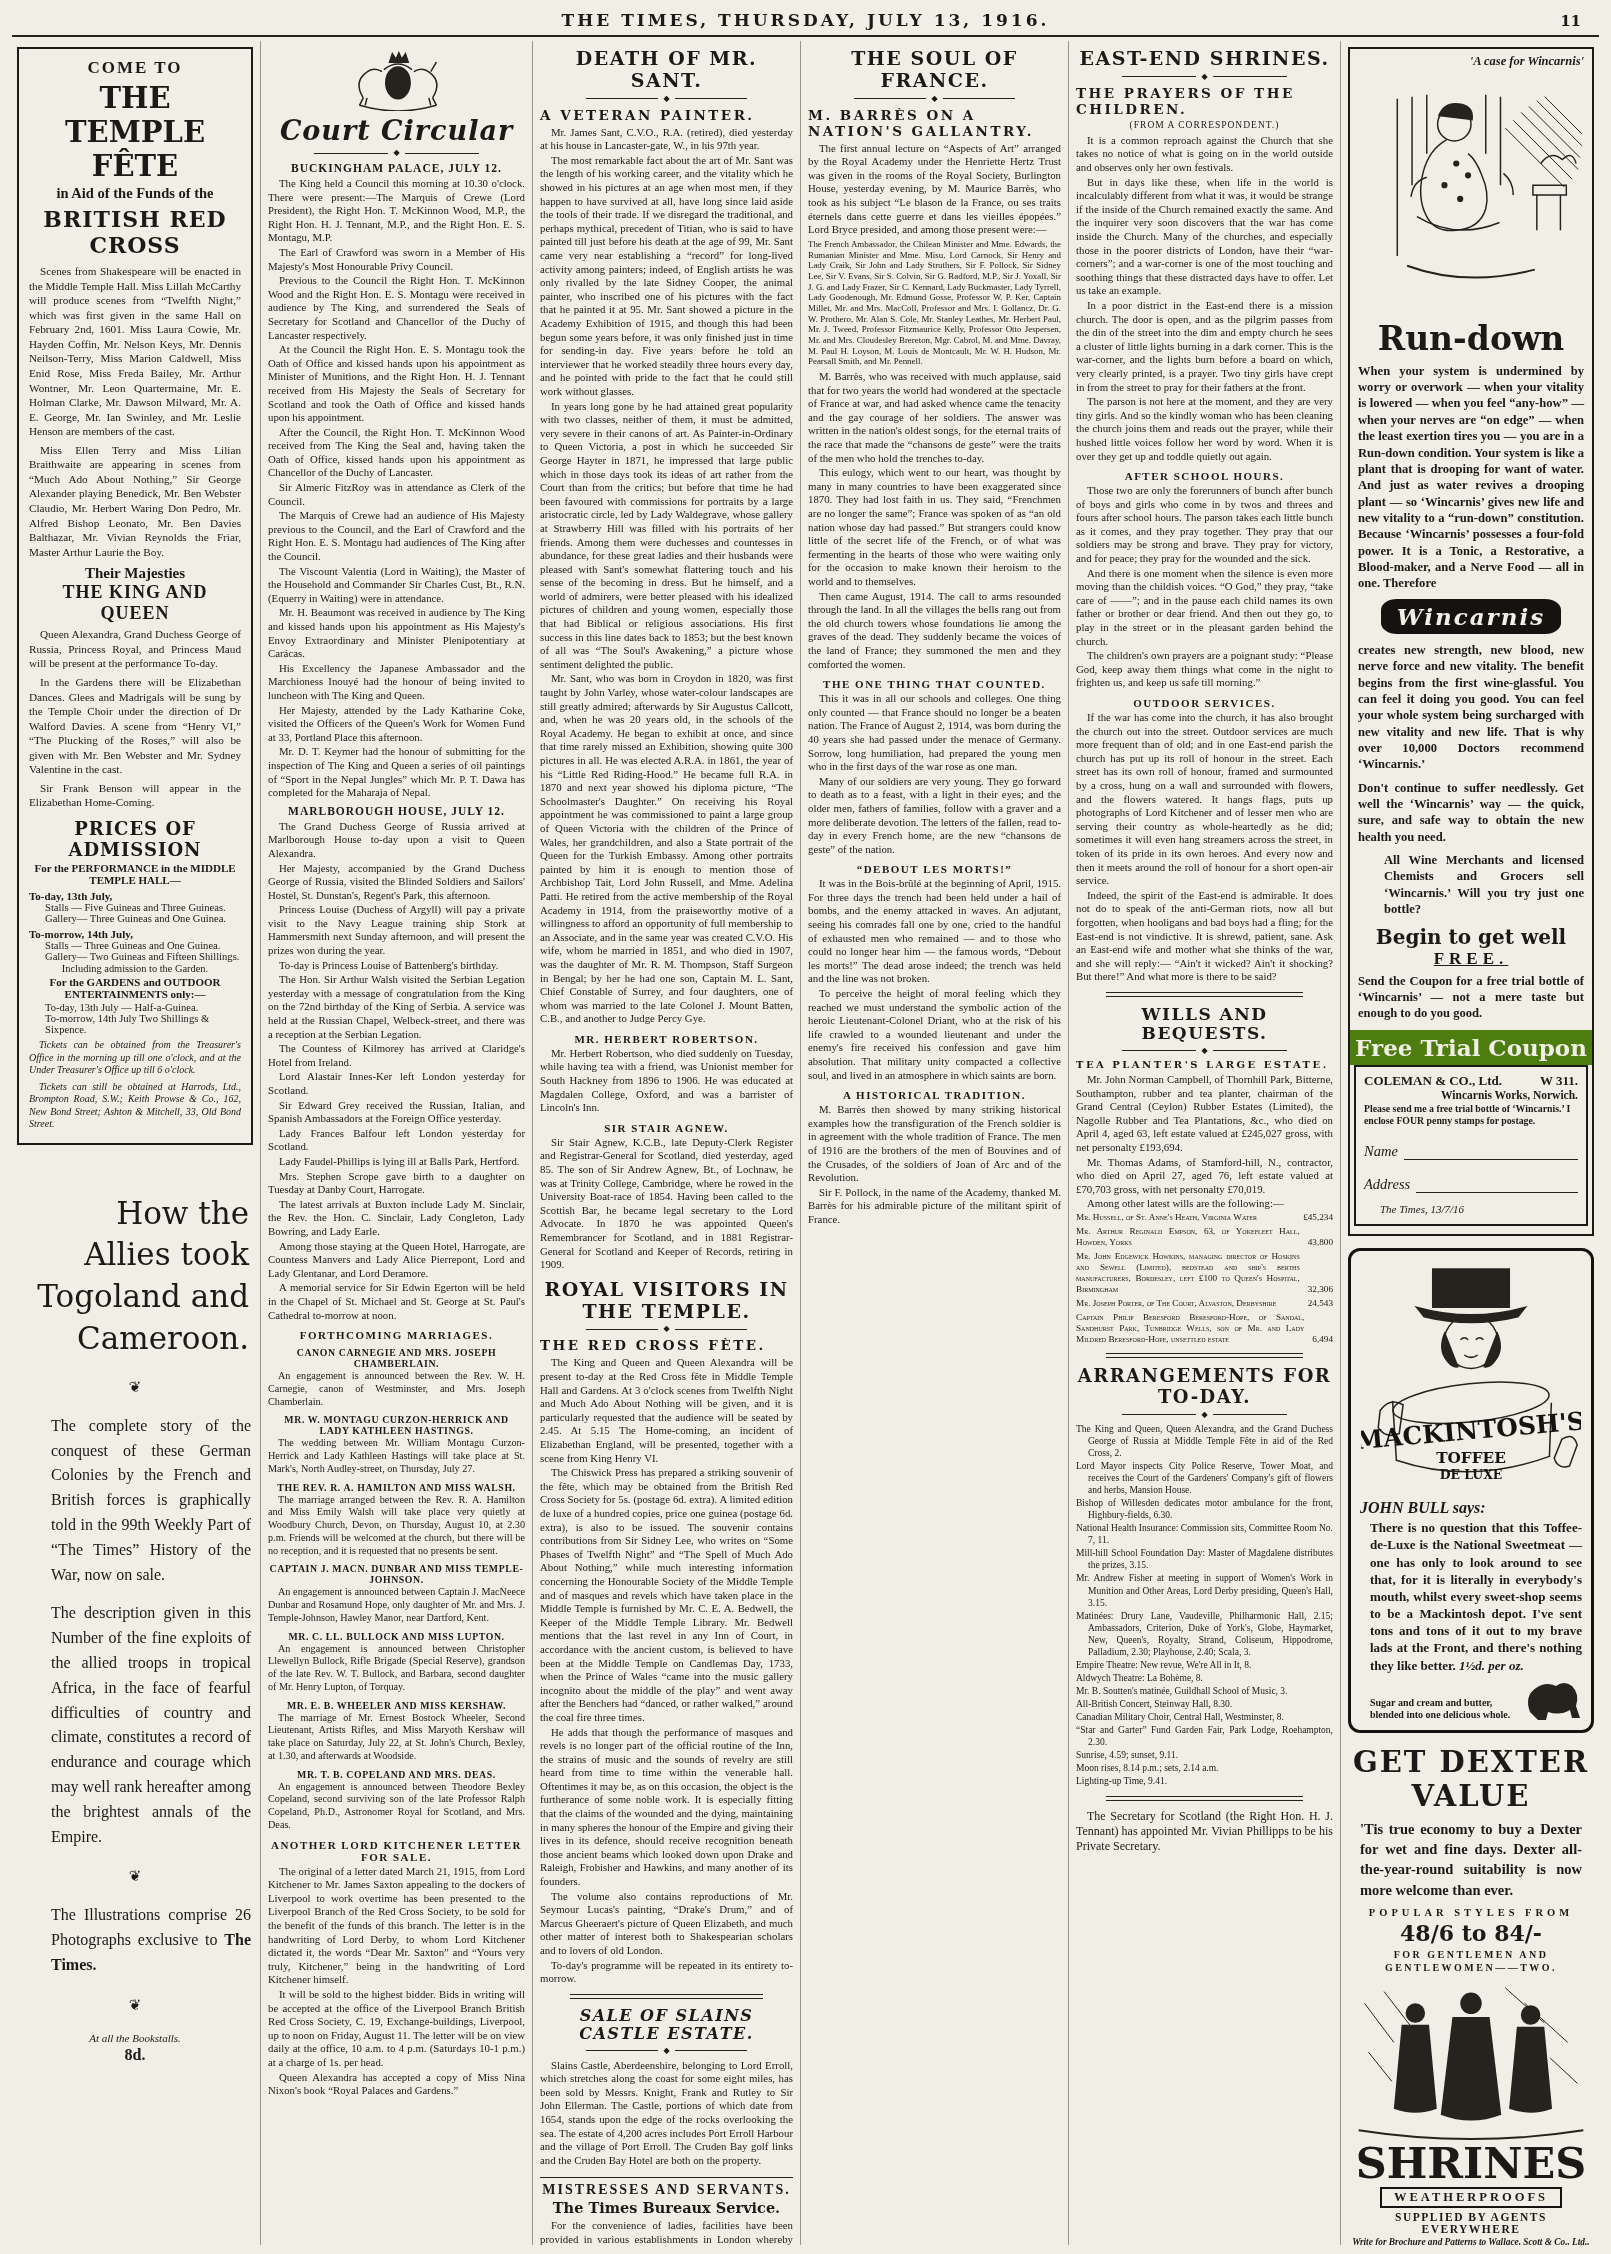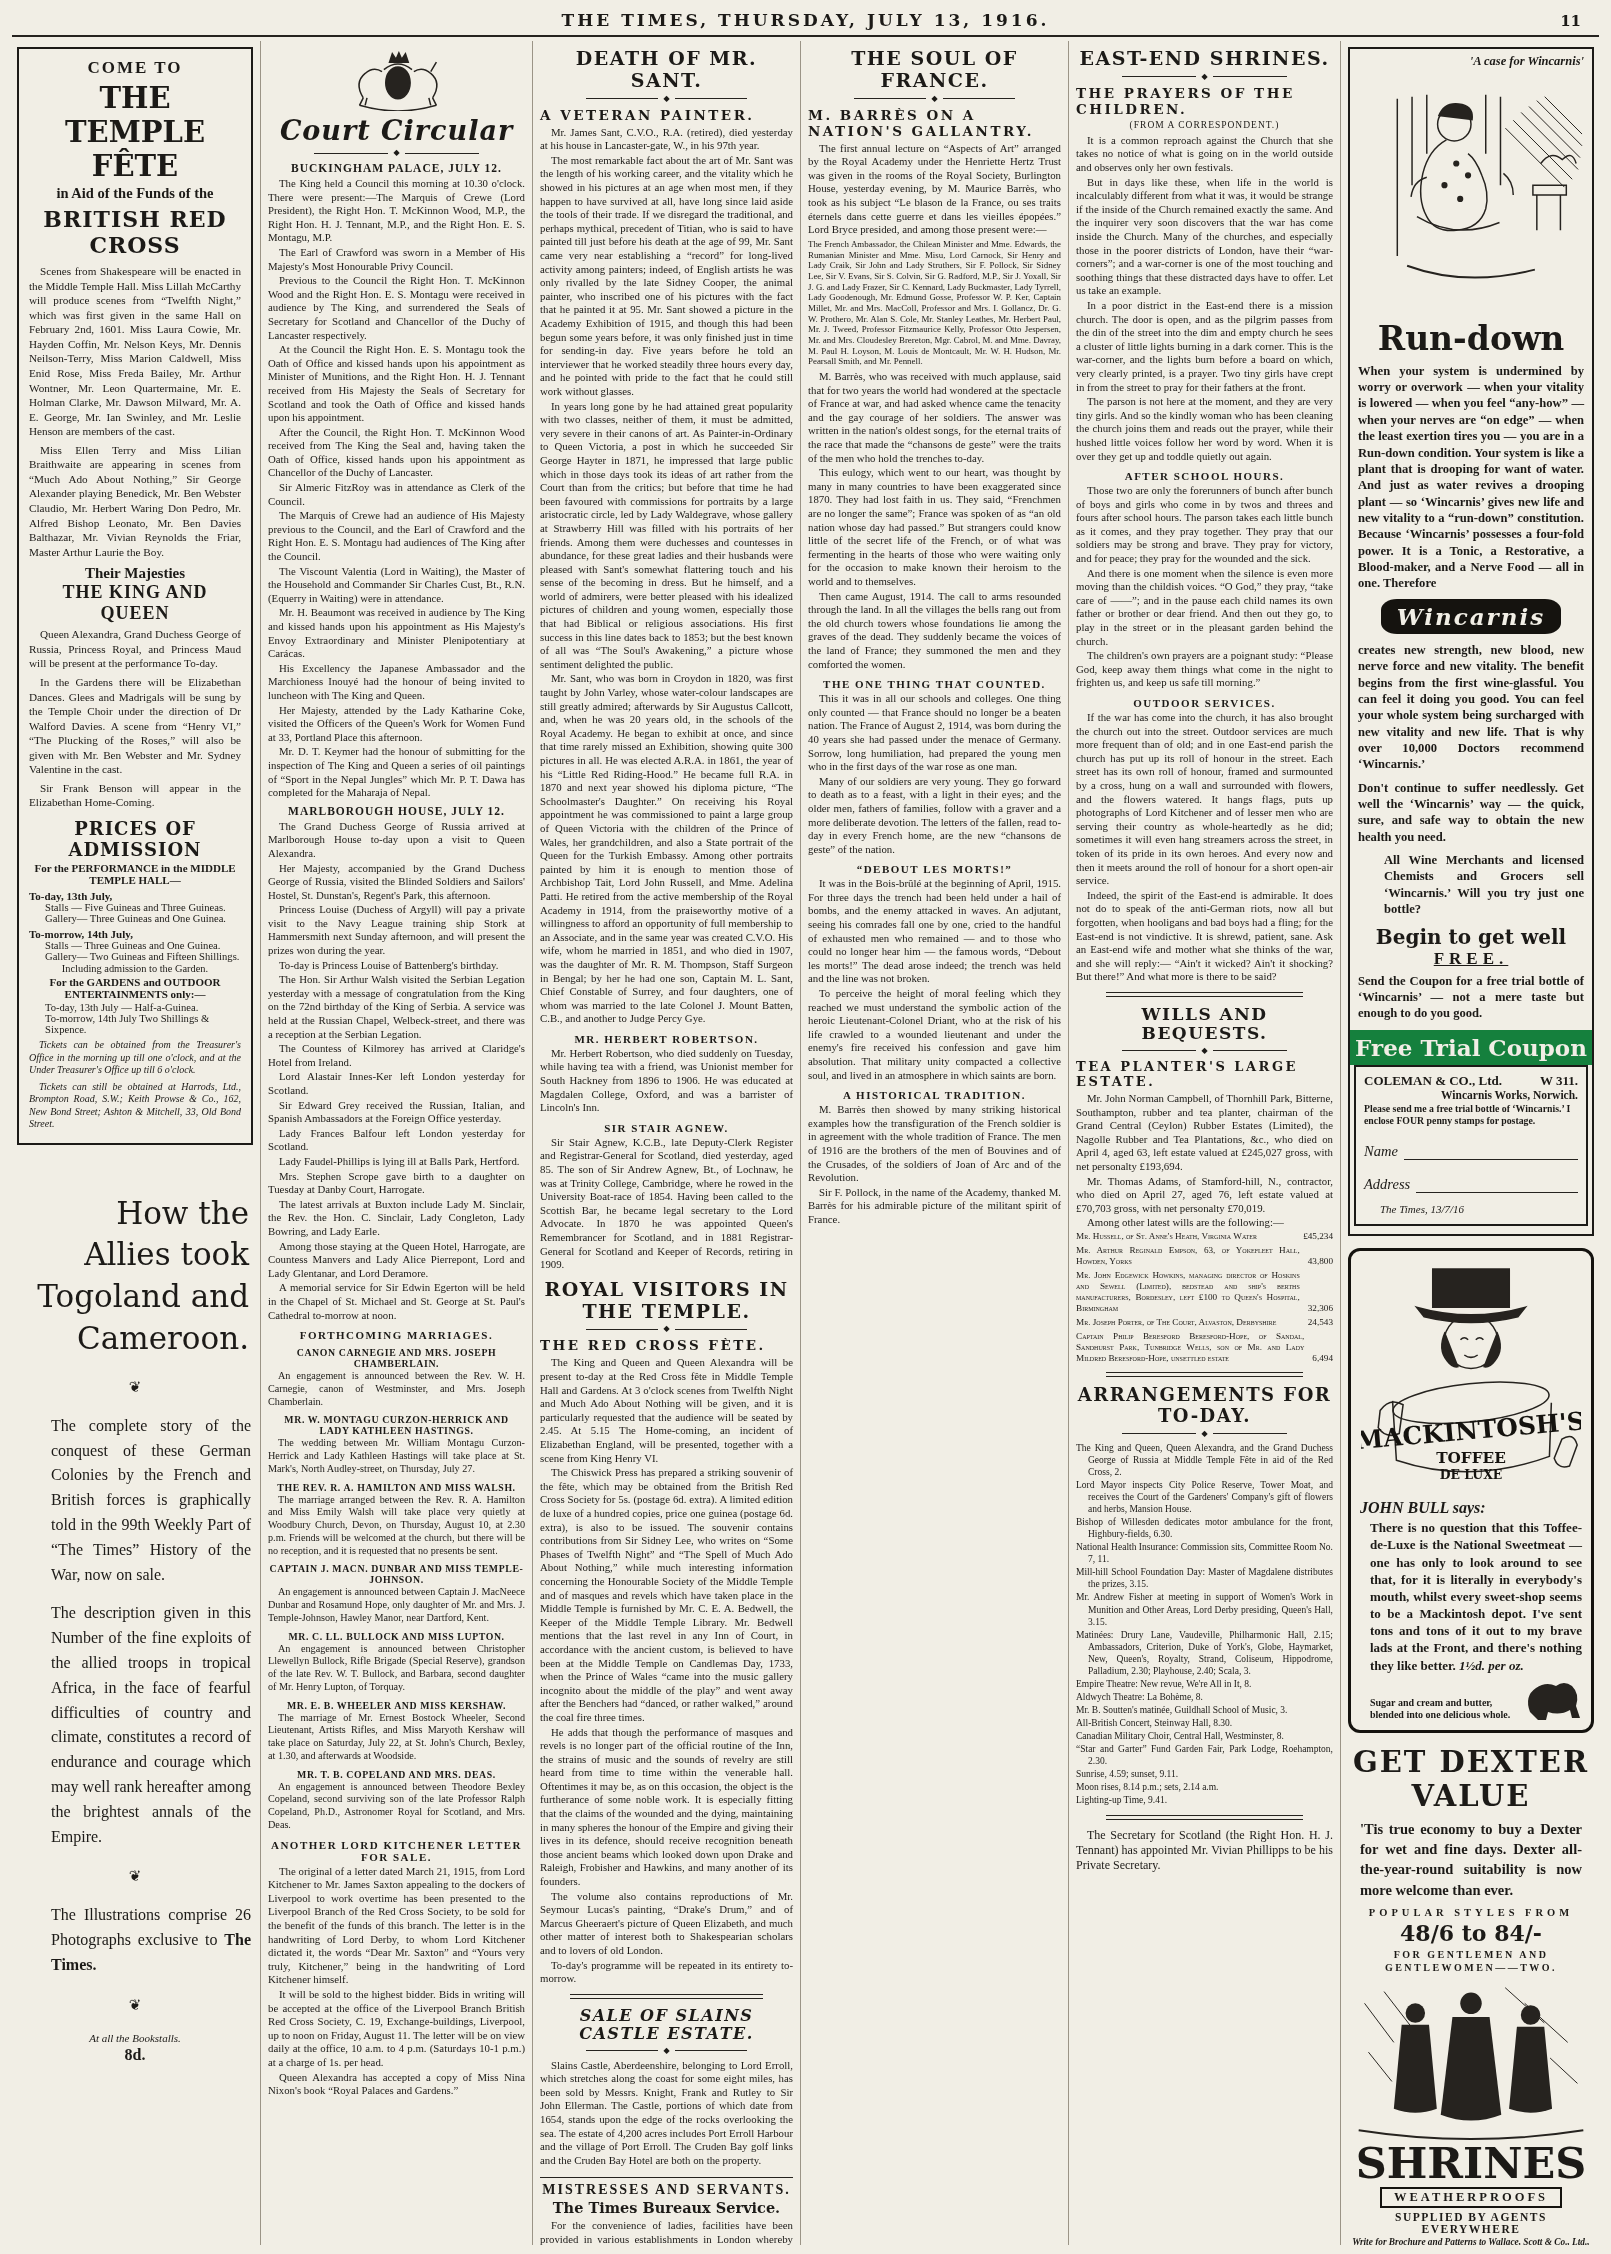--- a/index.html
+++ b/index.html
@@ -68,21 +68,21 @@
   
   .ad-frame{border:2.5px solid #1c1a17;padding:6px 8px 8px;margin-top:6px;}
   .winc-caption{font-style:italic;font-weight:bold;font-size:12.5px;text-align:right;line-height:1.1;}
   .winc-head{font-family:"DejaVu Serif",serif;font-weight:bold;font-size:33px;text-align:center;margin:2px 0 5px;}
   .ad-para{font-size:12.6px;font-weight:bold;line-height:1.3;text-align:justify;margin:0 0 7px;}
   .winc-logo{display:block;width:fit-content;margin:4px auto 8px;background:#15130f;color:#f1eee5;
     font-family:"DejaVu Serif",serif;font-style:italic;font-weight:bold;font-size:23px;
     letter-spacing:2px;padding:4px 16px;border-radius:16px/11px;}
   .free-head{text-align:center;font-weight:bold;font-size:20px;margin:4px 0 0;font-family:"DejaVu Serif",serif;}
   .free-word{text-align:center;font-weight:bold;font-size:17px;letter-spacing:5px;margin:0 0 4px;text-decoration:underline;}
-  .coupon-banner{background:#15803d;color:#f1eee5;text-align:center;font-family:"DejaVu Serif",serif;
+  .coupon-banner{background:#4d7c0f;color:#f1eee5;text-align:center;font-family:"DejaVu Serif",serif;
     font-weight:bold;font-size:23px;padding:4px 0;margin:8px -8px 0;}
   .coupon-box{border:2px solid #1c1a17;padding:6px 8px 8px;margin:0 -4px;}
   .coupon-head{display:flex;justify-content:space-between;font-weight:bold;font-size:13px;}
   .coupon-sub{text-align:right;font-weight:bold;font-size:11.5px;}
   .coupon-line{font-size:9.8px;font-weight:bold;line-height:1.25;margin-top:2px;}
   .form-line{display:flex;align-items:flex-end;margin-top:16px;font-style:italic;font-size:14.5px;}
   .form-rule{flex:1;border-bottom:1.2px solid #26231f;margin-left:6px;}
   .coupon-src{font-style:italic;font-size:11px;margin-top:10px;padding-left:16px;line-height:1.2;}
   .mack-box{border:3px solid #15130f;border-radius:12px;padding:6px 9px 8px;margin-top:12px;}
   .jb-head{font-style:italic;font-weight:bold;font-size:16px;margin:2px 0 2px;}
@@ -353,21 +353,21 @@
           <p class="para">If the war has come into the church, it has also brought the church out into the street. Outdoor services are much more frequent than of old; and in one East-end parish the church has put up its roll of honour in the street. Each street has its own roll of honour, framed and surmounted by a cross, hung on a wall and surrounded with flowers, and the flowers watered. It hangs flags, puts up photographs of Lord Kitchener and of lesser men who are serving their country as whole-heartedly as he did; sometimes it will even hang streamers across the street, in token of its pride in its own heroes. And every now and then it meets around the roll of honour for a short open-air service.</p>
           <p class="para">Indeed, the spirit of the East-end is admirable. It does not do to speak of the anti-German riots, now all but forgotten, when hooligans and bad boys had a fling; for the East-end is not vindictive. It is shrewd, patient, sane. Ask an East-end wife and mother what she thinks of the war, and she will reply:— “Ain't it wicked? Ain't it shocking? But there!” And what more is there to be said?</p>
         </div>
     </section>
     <div class="section-divider"></div>
     <section>
       <h2 class="art-head" style="font-size:17px;">WILLS AND BEQUESTS.</h2>
       <div class="diamond-rule">
           <span>◆</span>
         </div>
-      <div class="art-sub" style="font-size:13px;">TEA PLANTER'S LARGE ESTATE.</div>
+      <div class="art-sub" style="font-size:10px;">TEA PLANTER'S LARGE ESTATE.</div>
       <div>
           <p class="para">Mr. John Norman Campbell, of Thornhill Park, Bitterne, Southampton, rubber and tea planter, chairman of the Grand Central (Ceylon) Rubber Estates (Limited), the Nagolle Rubber and Tea Plantations, &amp;c., who died on April 4, aged 63, left estate valued at £245,027 gross, with net personalty £193,694.</p>
           <p class="para">Mr. Thomas Adams, of Stamford-hill, N., contractor, who died on April 27, aged 76, left estate valued at £70,703 gross, with net personalty £70,019.</p>
         </div>
       <p class="para">Among other latest wills are the following:—</p>
       <div class="will-row">
           <span class="will-name">Mr. Hussell, of St. Anne's Heath, Virginia Water</span>
           <span class="will-amt">£45,234</span>
         </div>
       <div class="will-row">

